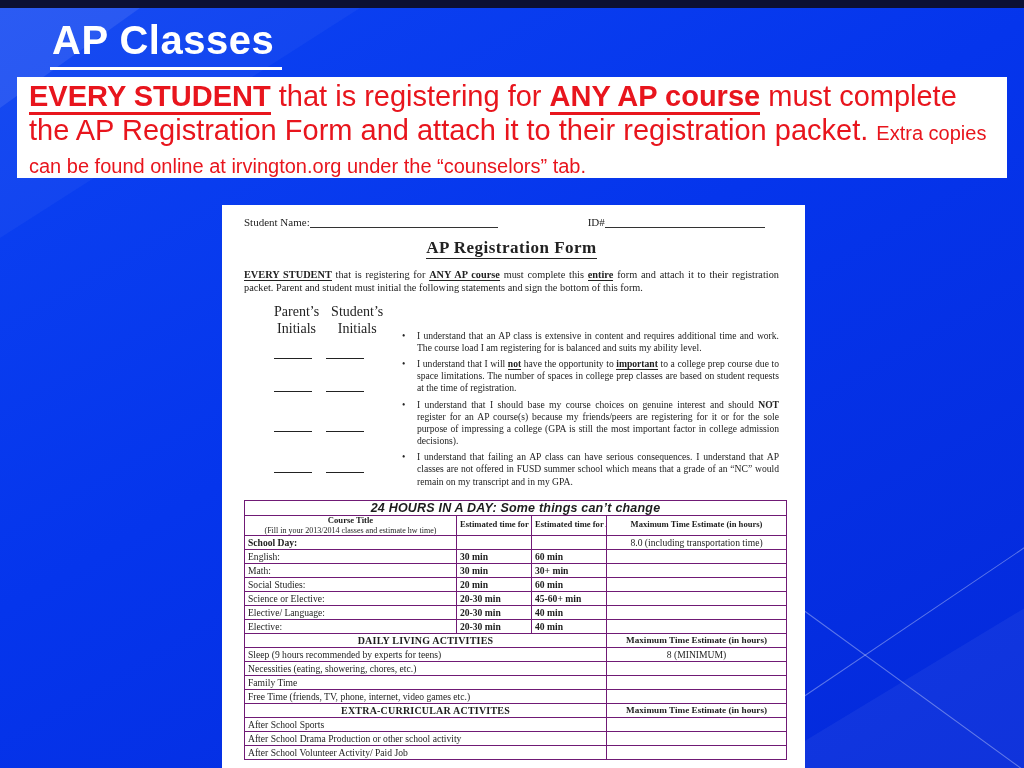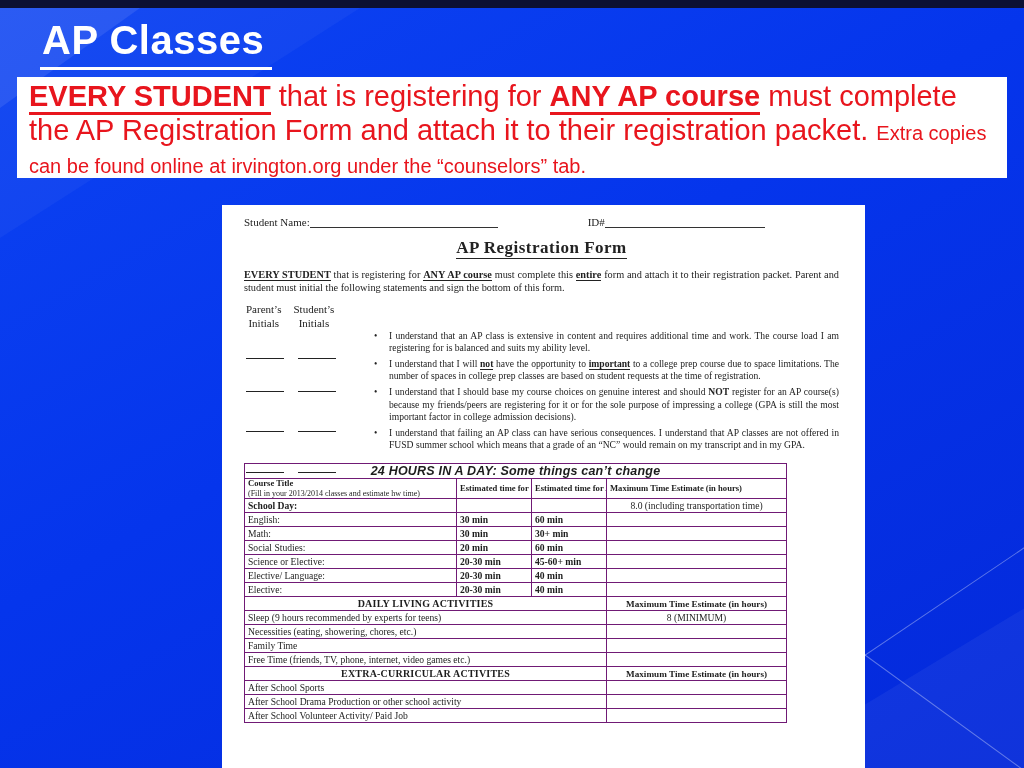--- a/index.html
+++ b/index.html
@@ -10,60 +10,60 @@
   .tri-tl{position:absolute;left:0;top:8px;width:140px;height:100px;
     background:rgba(255,255,255,0.09);clip-path:polygon(0 0,100% 0,0 100%);}
   .tri-tl2{position:absolute;left:0;top:8px;width:360px;height:230px;
     background:rgba(255,255,255,0.04);clip-path:polygon(0 0,100% 0,0 100%);}
   .diag-line{position:absolute;height:1px;background:rgba(255,255,255,0.35);transform-origin:left center;}
   .lineA{left:786px;top:708px;width:300px;transform:rotate(-34deg);}
   .lineB{left:790px;top:600px;width:300px;transform:rotate(36deg);}
   .tri-br{position:absolute;left:760px;top:540px;width:264px;height:228px;
     background:rgba(255,255,255,0.05);clip-path:polygon(0 100%,100% 30%,100% 100%);}
 
-  .slide-title{position:absolute;left:40px;top:18px;color:#ffffff;font-weight:bold;
+  .slide-title{position:absolute;left:50px;top:18px;color:#ffffff;font-weight:bold;
     font-size:40px;letter-spacing:0.5px;border-bottom:3px solid #ffffff;padding:0 8px 4px 2px;}
 
   .banner{position:absolute;left:17px;top:77px;width:990px;height:101px;background:#ffffff;
     box-sizing:border-box;padding:3px 12px 0 12px;color:#e8151d;font-size:29px;line-height:1.16;}
   .banner .seg-b{font-weight:bold;}
   .banner .seg-u{border-bottom:3px solid #e8151d;}
   .banner .seg-small{font-size:20px;}
 
-  .doc{position:absolute;left:222px;top:205px;width:643px;height:563px;background:#ffffff;
+  .doc{position:absolute;left:222px;top:205px;width:583px;height:563px;background:#ffffff;
     color:#222;font-family:"Liberation Serif",serif;overflow:hidden;box-sizing:border-box;
     padding:10px 26px 0 22px;}
   .name-row{display:flex;font-size:11px;align-items:flex-end;}
   .uline{border-bottom:1px solid #333;height:12px;display:inline-block;}
   .ul-name{width:188px;}
   .ul-id{width:160px;}
   .name-gap{width:90px;}
   .form-title{text-align:center;font-size:17px;font-weight:bold;margin-top:10px;letter-spacing:0.5px;}
   .form-title span{border-bottom:1.5px solid #222;padding-bottom:1px;}
   .intro{font-size:10.3px;text-align:justify;margin-top:10px;line-height:1.3;}
   .seg-b2{font-weight:bold;}
   .seg-u2{border-bottom:1px solid #222;}
 
   .mid{display:flex;margin-top:8px;}
-  .init-col{width:130px;flex:none;position:relative;font-size:11px;}
+  .init-col{width:130px;flex:none;position:relative;font-size:14px;margin-left:28px;}
   .init-head{display:flex;gap:12px;text-align:center;white-space:pre-line;line-height:1.25;padding-left:2px;}
   .init-pair{position:absolute;left:2px;display:flex;gap:14px;}
   .init-line{width:38px;height:10px;border-bottom:1.4px solid #222;}
   .bullets{flex:1;margin-top:27px;font-size:9.6px;line-height:1.27;text-align:justify;}
   .bullet{display:flex;margin-bottom:4px;}
   .bullet .marker{width:15px;flex:none;text-align:left;}
   .bullet .btext{flex:1;}
 
   table.hours{border-collapse:collapse;table-layout:fixed;width:542px;margin-top:8px;
     font-size:9.6px;color:#1d1d1d;}
   table.hours td{border:1px solid #701a75;padding:0 3px;vertical-align:middle;height:13px;
     overflow:hidden;white-space:nowrap;}
   td.t-title{height:18px;text-align:center;font-family:"Liberation Sans",sans-serif;
     font-weight:bold;font-style:italic;font-size:12.5px;letter-spacing:0.2px;}
-  td.t-head{height:33px;text-align:left;font-weight:bold;font-size:8.6px;white-space:normal;line-height:1.15;}
+  td.t-head{height:33px;text-align:center;font-weight:bold;font-size:8.6px;white-space:normal;line-height:1.15;}
   td.t-head .sub{font-weight:normal;font-size:8px;display:block;}
   td.c-label{padding-left:4px;}
   td.c-label.bold{font-weight:bold;}
   td.c-val{font-weight:bold;padding-left:5px;}
   td.c-max{text-align:center;}
   td.sec-head{text-align:center;font-weight:bold;font-size:10px;height:14px;letter-spacing:0.2px;}
   td.sec-right{text-align:center;font-weight:bold;font-size:9.2px;}
 </style>
 </head>
 <body>

